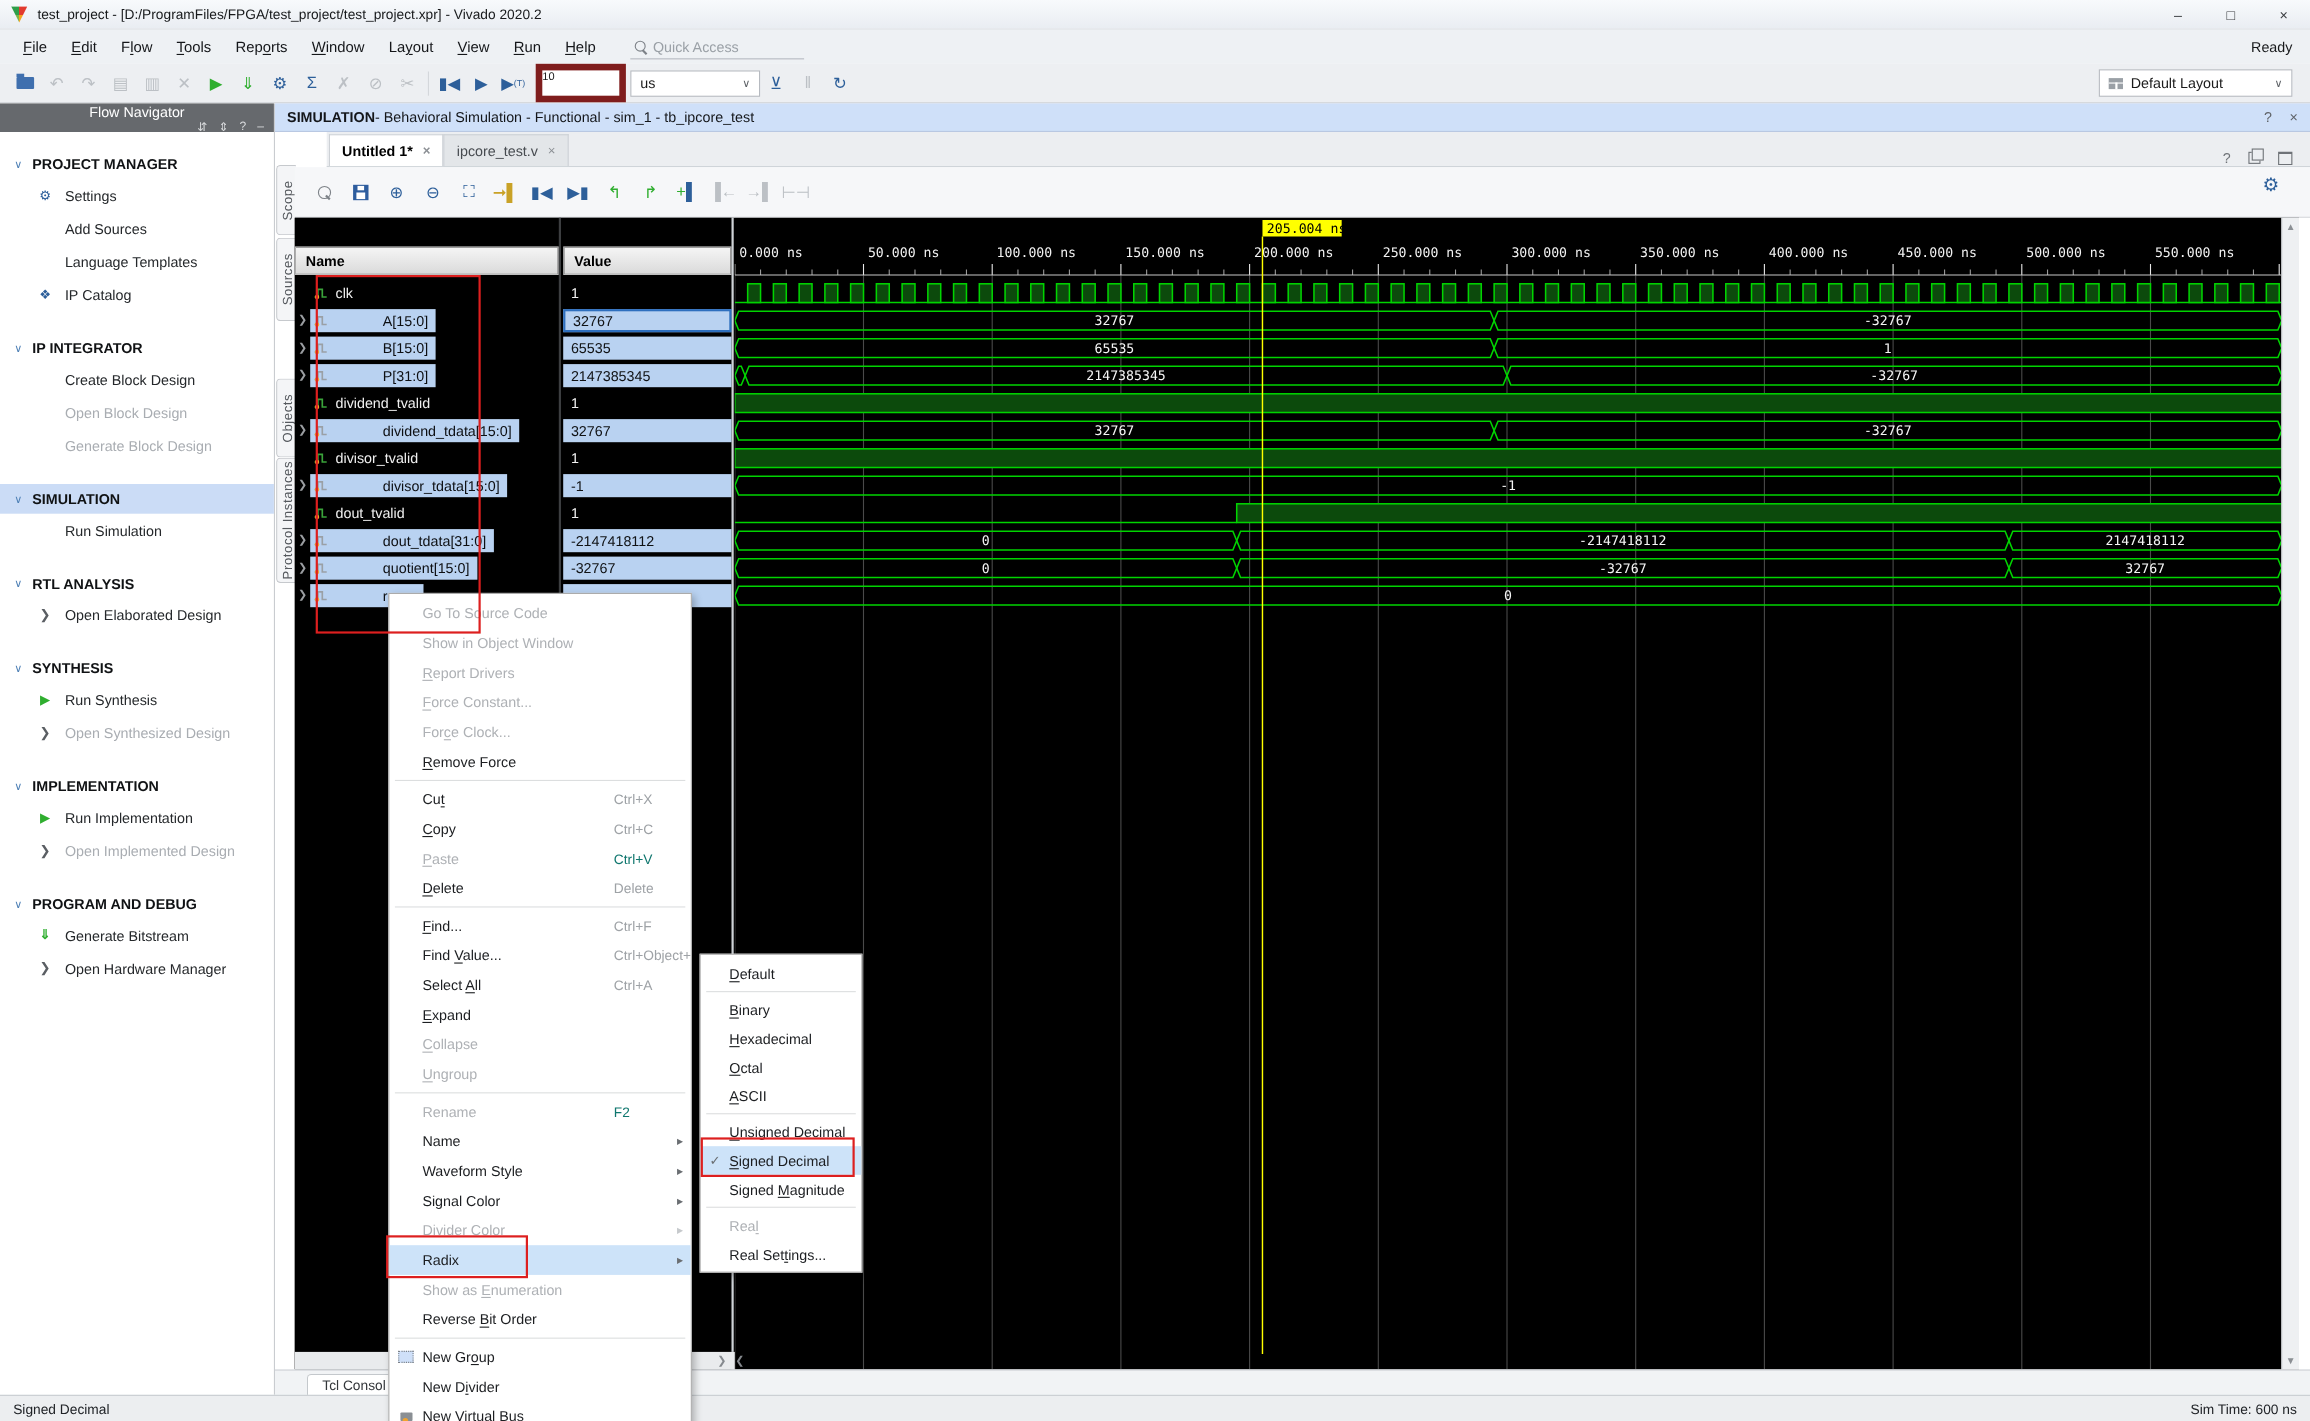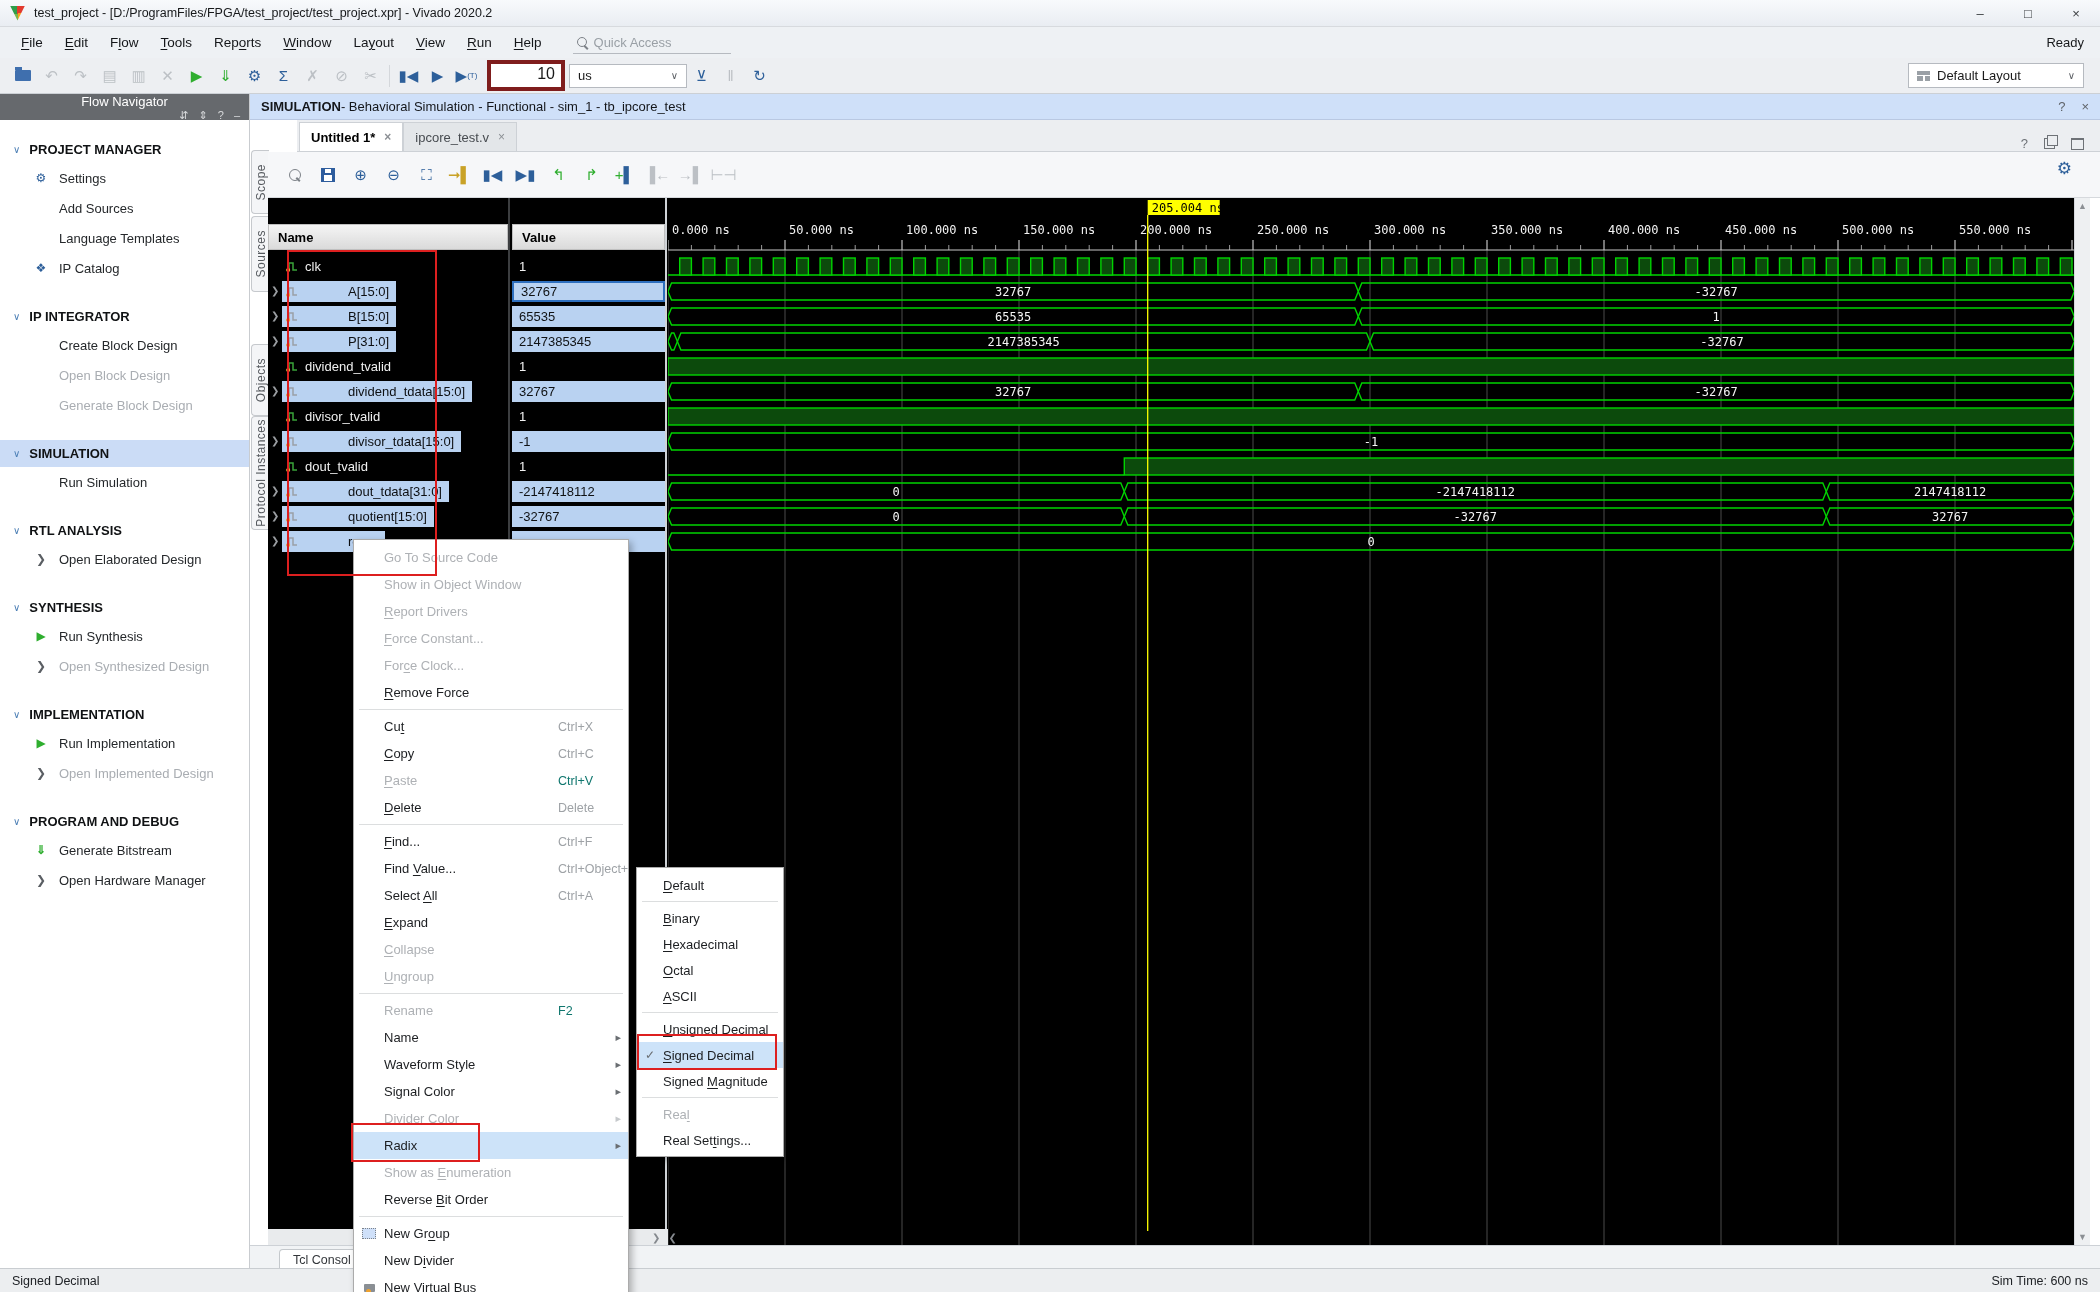--- a/index.html
+++ b/index.html
@@ -32,22 +32,22 @@
 
   
   #toolbar{left:0;top:58px;width:2100px;height:36px;background:#edeff2;border-bottom:1px solid #ccd0d5;
            display:flex;align-items:center;padding-left:8px;box-sizing:border-box;}
   .tbi{min-width:29px;height:26px;display:flex;align-items:center;justify-content:center;
        color:#2d5f9a;font-size:15px;}
   .tbi.green{color:#2fae2f;} .tbi.dis{color:#bcc0c5;}
   .tsep{width:1px;height:22px;background:#d4d7db;margin:0 4px;}
   .i-folder{width:16px;height:11px;background:#3f6fae;border-radius:1px;position:relative;}
   .i-folder::before{content:'';position:absolute;top:-3px;left:0;width:7px;height:3px;background:#3f6fae;}
-  #time-input{width:64px;height:22px;border:4px solid #7f1d1d;background:#fff;text-align:right;
-              padding:1px 6px 0 0;font-size:16px;margin-left:6px;}
+  #time-input{width:64px;height:22px;border:6px solid #7f1d1d;background:#fff;text-align:left;
+              padding:1px 6px 0 0;font-size:10px;margin-left:6px;}
   #unit-select{width:118px;height:24px;border:1px solid #b6bac0;background:#fff;display:flex;
                align-items:center;padding:0 8px;margin-left:4px;font-size:13px;box-sizing:border-box;}
   #unit-select .caret{margin-left:auto;color:#5b5f64;font-size:10px;}
   #layout-select{position:absolute;right:16px;top:5px;width:176px;height:25px;border:1px solid #b6bac0;
                  background:#fff;display:flex;align-items:center;gap:7px;padding:0 8px;font-size:13px;box-sizing:border-box;}
   .i-layout{width:13px;height:10px;background:#9aa0a6;position:relative;}
   .i-layout::after{content:'';position:absolute;left:0;top:4px;width:13px;height:1.5px;background:#fff;}
   .i-layout::before{content:'';position:absolute;left:6px;top:4px;width:1.5px;height:6px;background:#fff;}
   #layout-select .caret{margin-left:auto;color:#5b5f64;font-size:10px;}
 

